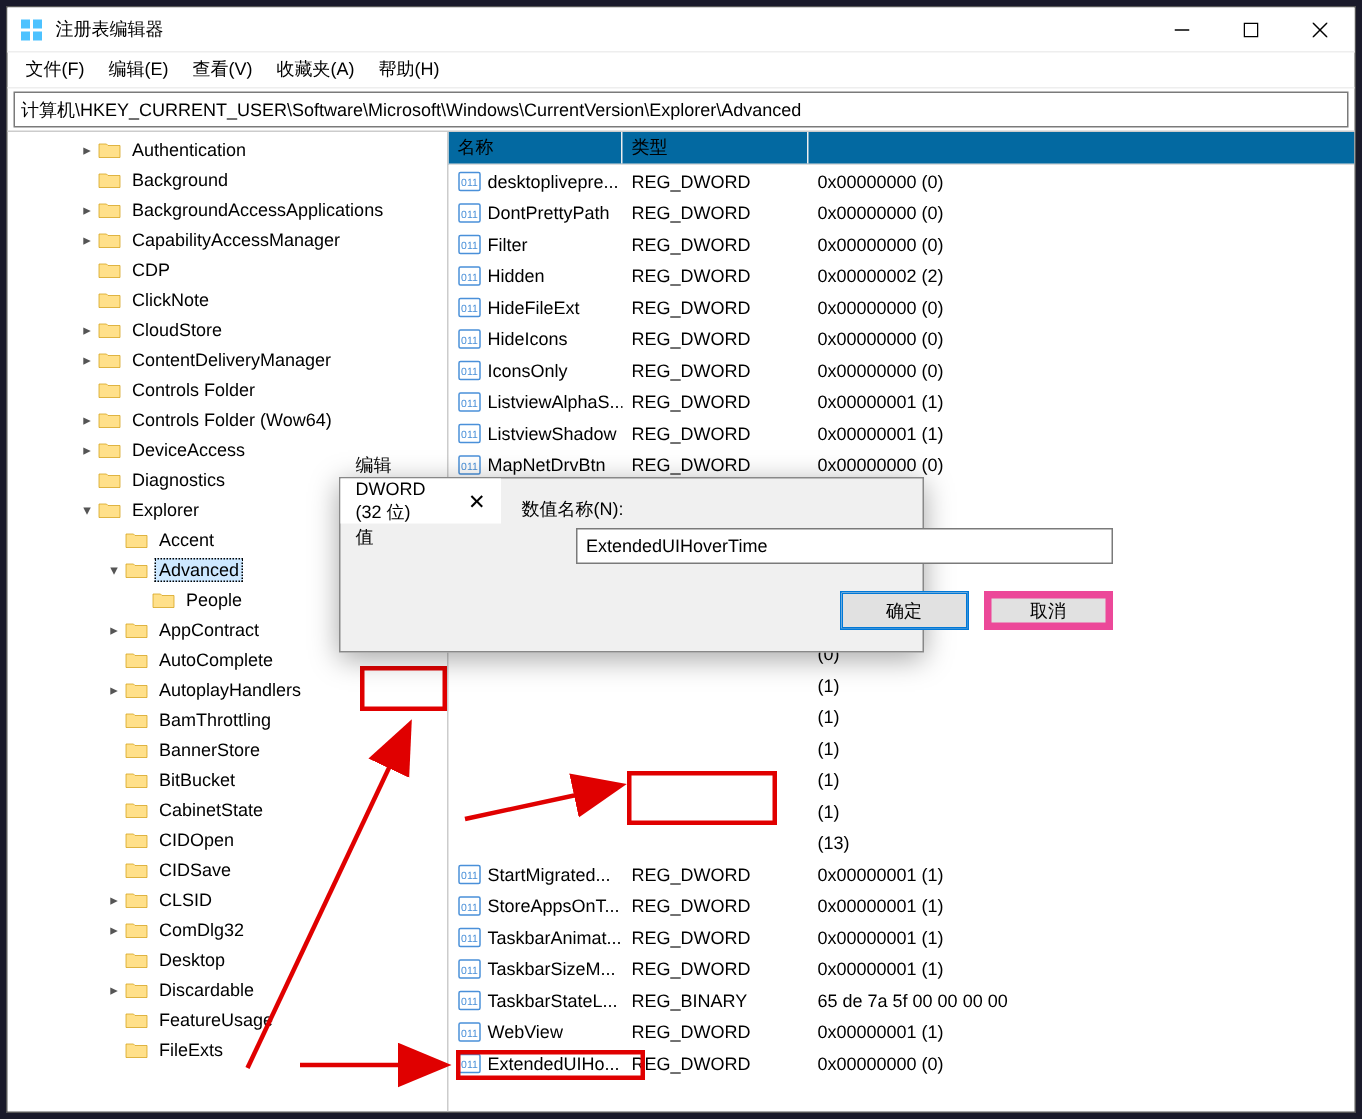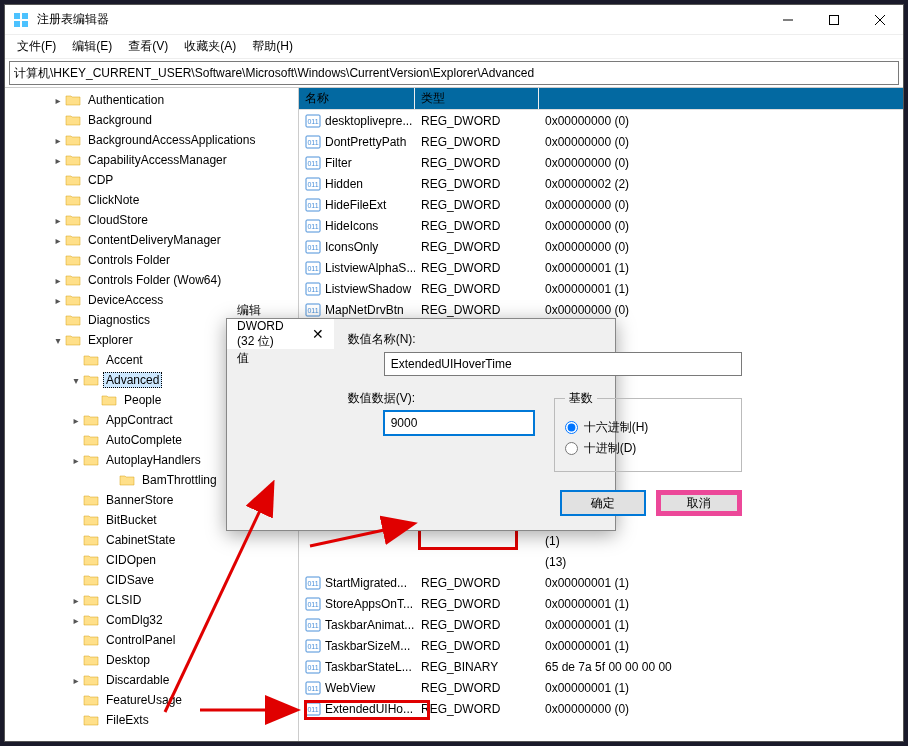--- a/index.html
+++ b/index.html
@@ -285,21 +285,21 @@
         </div>
         <div class="tree-row" style="padding-left: 64px;">
           <span class="expander">▸</span>
           <span class="folder-icon">
             <svg width="16" height="14" viewBox="0 0 16 14">
               <path d="M1 3 L1 12 L15 12 L15 4 L7 4 L6 3 Z" fill="#ffe08a" stroke="#d4a017" stroke-width="0.5"></path>
             </svg>
           </span>
           <span class="label">AutoplayHandlers</span>
         </div>
-        <div class="tree-row" style="padding-left: 100px; text-align: right;">
+        <div class="tree-row" style="padding-left: 64px; text-align: right;">
           <span class="expander"></span>
           <span class="folder-icon">
             <svg width="16" height="14" viewBox="0 0 16 14">
               <path d="M1 3 L1 12 L15 12 L15 4 L7 4 L6 3 Z" fill="#ffe08a" stroke="#d4a017" stroke-width="0.5"></path>
             </svg>
           </span>
           <span class="label">BamThrottling</span>
         </div>
         <div class="tree-row" style="padding-left: 64px;">
           <span class="expander"></span>
@@ -356,29 +356,20 @@
           <span class="label">CLSID</span>
         </div>
         <div class="tree-row" style="padding-left: 64px;">
           <span class="expander">▸</span>
           <span class="folder-icon">
             <svg width="16" height="14" viewBox="0 0 16 14">
               <path d="M1 3 L1 12 L15 12 L15 4 L7 4 L6 3 Z" fill="#ffe08a" stroke="#d4a017" stroke-width="0.5"></path>
             </svg>
           </span>
           <span class="label">ComDlg32</span>
-        </div>
-        <div class="tree-row" style="padding-left: 64px;">
-          <span class="expander"></span>
-          <span class="folder-icon">
-            <svg width="16" height="14" viewBox="0 0 16 14">
-              <path d="M1 3 L1 12 L15 12 L15 4 L7 4 L6 3 Z" fill="#ffe08a" stroke="#d4a017" stroke-width="0.5"></path>
-            </svg>
-          </span>
-          <span class="label">ControlPanel</span>
         </div>
         <div class="tree-row" style="padding-left: 64px;">
           <span class="expander"></span>
           <span class="folder-icon">
             <svg width="16" height="14" viewBox="0 0 16 14">
               <path d="M1 3 L1 12 L15 12 L15 4 L7 4 L6 3 Z" fill="#ffe08a" stroke="#d4a017" stroke-width="0.5"></path>
             </svg>
           </span>
           <span class="label">Desktop</span>
         </div>
@@ -668,37 +659,20 @@
 </div>
 
 <div class="dialog">
   <div class="dlg-title">
     <span class="t">编辑 DWORD (32 位)值</span>
     <span class="x">✕</span>
   </div>
   <div class="dlg-body">
     <div class="lbl"><span>数值名称(N):</span></div>
     <input type="text" readonly="" value="ExtendedUIHoverTime" style="">
-    <div class="dlg-row2">
-      <div class="dlg-left">
-        <div class="lbl"><span>数值数据(V):</span></div>
-        <input type="text" style="border: 1px solid rgb(0, 120, 215); outline: rgb(0, 120, 215) solid 1px;" value="9000">
-      </div>
-      <fieldset class="fieldset">
-        <legend>基数</legend>
-        <div class="radio-row">
-          <input type="radio" name="radix" checked="" style="">
-          <span>十六进制(H)</span>
-        </div>
-        <div class="radio-row">
-          <input type="radio" name="radix" style="">
-          <span>十进制(D)</span>
-        </div>
-      </fieldset>
-    </div>
     <div class="dlg-buttons">
       <div class="dlg-btn default">确定</div>
       <div class="dlg-btn">取消</div>
     </div>
   </div>
 </div>
 
 <div class="annot-box" style="left:240px; top:444px; width:58px; height:30px;"></div>
 <div class="annot-box" style="left:418px; top:514px; width:100px; height:36px;"></div>
 <div class="annot-box" style="left:304px; top:700px; width:126px; height:20px;"></div>

